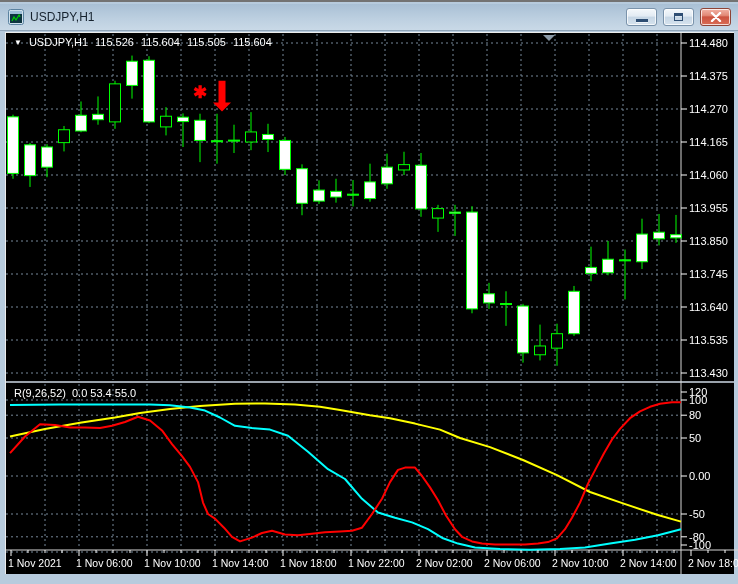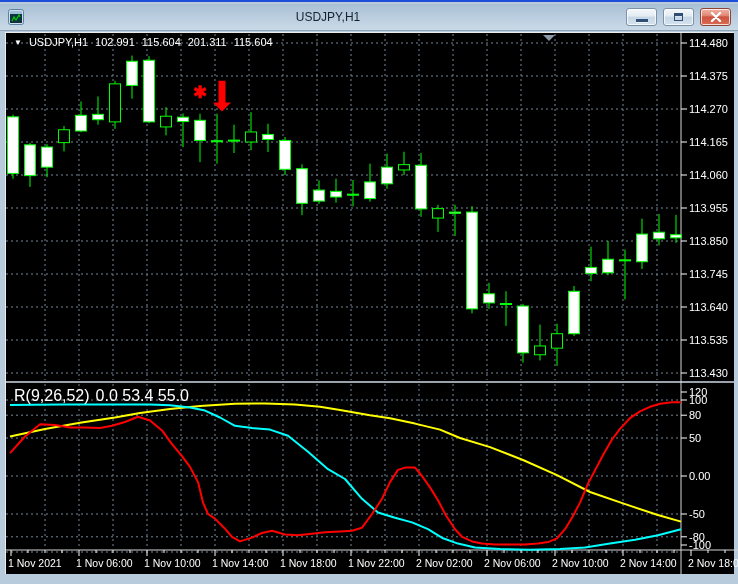--- a/index.html
+++ b/index.html
@@ -1,35 +1,35 @@
 <!DOCTYPE html>
 <html><head>
 <meta charset="utf-8">
 <style>
   html,body{margin:0;padding:0;background:#ffffff;font-family:"Liberation Sans",sans-serif;}
-  .window{position:relative;width:738px;height:584px;background:#b7cbdd;border-top:2px solid #1d4ed8;box-sizing:border-box;overflow:hidden;text-align:center;}
+  .window{position:relative;width:738px;height:584px;background:#b7cbdd;border-top:2px solid #737373;box-sizing:border-box;overflow:hidden;}
   .titlebar{position:absolute;left:0;top:2px;width:100%;height:27px;
     background:linear-gradient(#a9c0d5 0%,#bccfe0 55%,#c9d9e7 100%);
     border-bottom:1px solid #8fa4b8;display:flex;align-items:center;box-sizing:border-box;padding:0 6px;}
   .app-icon{width:16px;height:16px;margin:0 6px 0 2px;display:inline-block;}
   .title{font-size:12px;color:#16222e;flex:1;white-space:nowrap;}
   .winbtns{display:flex;gap:6px;margin-right:1px;}
   .wbtn{width:31px;height:18px;border:1px solid #7a93ab;border-radius:3px;
     background:linear-gradient(#f4f8fb 0%,#e2ebf3 45%,#c6d6e5 50%,#d6e3ee 100%);
     box-shadow:inset 0 0 0 1px rgba(255,255,255,.75);
     display:flex;align-items:center;justify-content:center;box-sizing:border-box;}
   .wbtn.close{background:linear-gradient(#f2b3a6 0%,#e28a77 40%,#cc5340 50%,#d96c54 100%);border-color:#8e4437;}
   .glyph-min{width:12px;height:3px;background:#2e4e73;margin-top:7px;box-shadow:0 1px 0 rgba(255,255,255,.6);}
   .glyph-res{width:9px;height:8px;border:1px solid #2e4e73;border-top:3px solid #2e4e73;background:transparent;box-sizing:border-box;}
   .content{position:absolute;left:5px;top:30px;width:729px;height:542px;background:#000;
     border-top:1px solid #ececec;border-left:1px solid #ececec;box-sizing:border-box;}
   #chart-svg{position:absolute;left:0;top:0;pointer-events:none;}
   .ohlc-header{position:absolute;left:14px;top:34px;color:#fff;font-size:11px;white-space:nowrap;display:flex;gap:7px;align-items:center;z-index:5;}
   .ohlc-header .dd{font-size:8px;line-height:11px;}
-  .osc-header{position:absolute;left:14px;top:385px;color:#fff;font-size:16px;white-space:nowrap;display:flex;gap:6px;z-index:5;}
+  .osc-header{position:absolute;left:14px;top:385px;color:#fff;font-size:11px;white-space:nowrap;display:flex;gap:6px;z-index:5;}
 </style>
 </head>
 <body>
 
 <div class="window">
   <div class="titlebar">
     <span class="app-icon">
       <svg width="16" height="16">
         <rect x="0.5" y="0.5" width="15" height="15" rx="2" fill="#cfe0ec" stroke="#5b82a0"></rect>
         <rect x="2" y="2" width="12" height="3" fill="#9fc0d8"></rect>
@@ -387,23 +387,23 @@
         <text x="552" y="565" fill="#FFFFFF" font-family="Liberation Sans, sans-serif" font-size="10.5px">2 Nov 10:00</text>
         <text x="620" y="565" fill="#FFFFFF" font-family="Liberation Sans, sans-serif" font-size="10.5px">2 Nov 14:00</text>
         <text x="688" y="565" fill="#FFFFFF" font-family="Liberation Sans, sans-serif" font-size="10.5px">2 Nov 18:00</text>
       </g>
       <path d="M543,33 L555,33 L549,39 Z" fill="#8B99A6"></path>
     </svg>
 
   <div class="ohlc-header">
     <span class="dd">▼</span>
     <span>USDJPY,H1</span>
-    <span>102.991</span>
+    <span>115.526</span>
     <span>115.604</span>
-    <span>201.311</span>
+    <span>115.505</span>
     <span>115.604</span>
   </div>
 
   <div class="osc-header">
     <span>R(9,26,52)</span>
     <span>0.0 53.4 55.0</span>
   </div>
 </div>
 
 </body></html>

